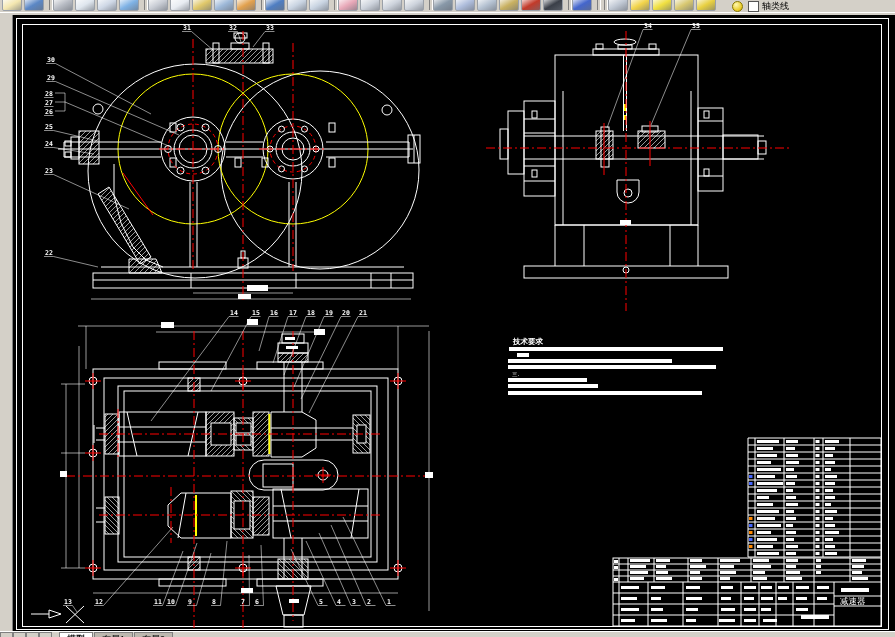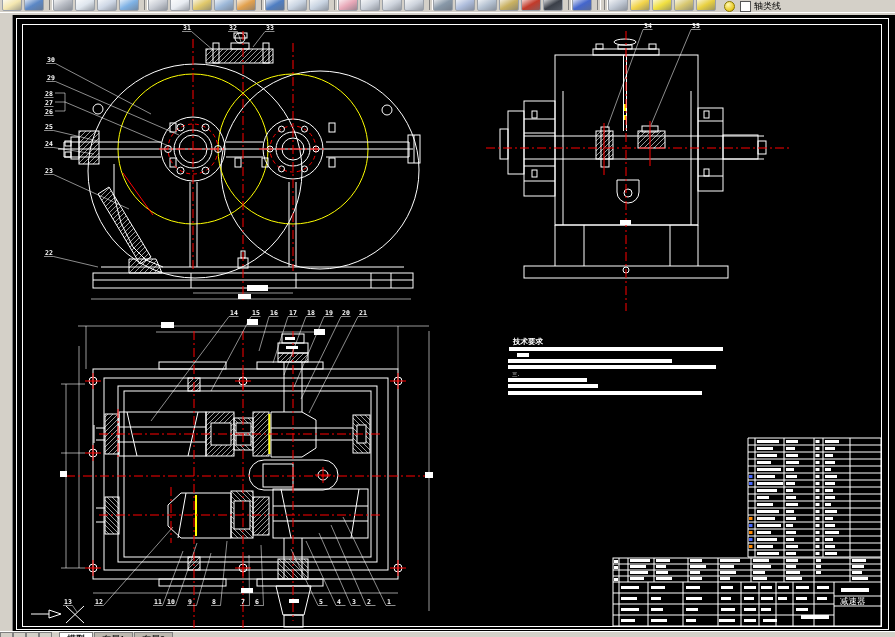--- a/index.html
+++ b/index.html
@@ -5,21 +5,21 @@
   html,body{margin:0;padding:0;background:#d4d0c8;width:895px;height:637px;overflow:hidden;
     font-family:"Liberation Sans","DejaVu Sans",sans-serif;}
   .toolbar{height:12px;background:#d4d0c8;overflow:hidden;display:flex;align-items:flex-start;
     padding-left:2px;position:relative;}
   .toolbar .icons{display:flex;align-items:flex-start;transform:translateY(-4px);}
   .icon{width:20px;height:15px;margin-right:2px;border:1px solid #9aa0a8;border-radius:2px;
     box-sizing:border-box;flex:none;}
   .sep{width:7px;height:15px;flex:none;position:relative;}
   .sep:before{content:"";position:absolute;left:3px;top:1px;bottom:1px;width:2px;
     border-left:1px solid #808080;border-right:1px solid #fff;}
-  .layer-ctl{display:flex;align-items:center;height:12px;margin-left:6px;}
+  .layer-ctl{display:flex;align-items:center;height:12px;margin-left:14px;}
   .ball{width:9px;height:9px;border-radius:50%;background:radial-gradient(circle at 35% 30%,#fff8b0,#e8c820 70%,#a08000);border:1px solid #887700;flex:none;}
   .chk{width:9px;height:9px;background:#fff;border:1px solid #555;margin:0 3px 0 5px;flex:none;}
   .layer-label{font-size:9px;color:#000;white-space:nowrap;}
   .divider{height:2px;background:#d4d0c8;border-top:1px solid #fff;}
   .canvas-row{display:flex;height:616px;}
   .dock{width:12px;background:#d4d0c8;border-right:1px solid #808080;flex:none;}
   .canvas{width:883px;height:616px;background:#000;position:relative;}
   svg{display:block;}
   svg .w{stroke:#fff;fill:none;stroke-width:1;}
   svg .thinw{stroke:#fff;fill:none;stroke-width:.6;}

